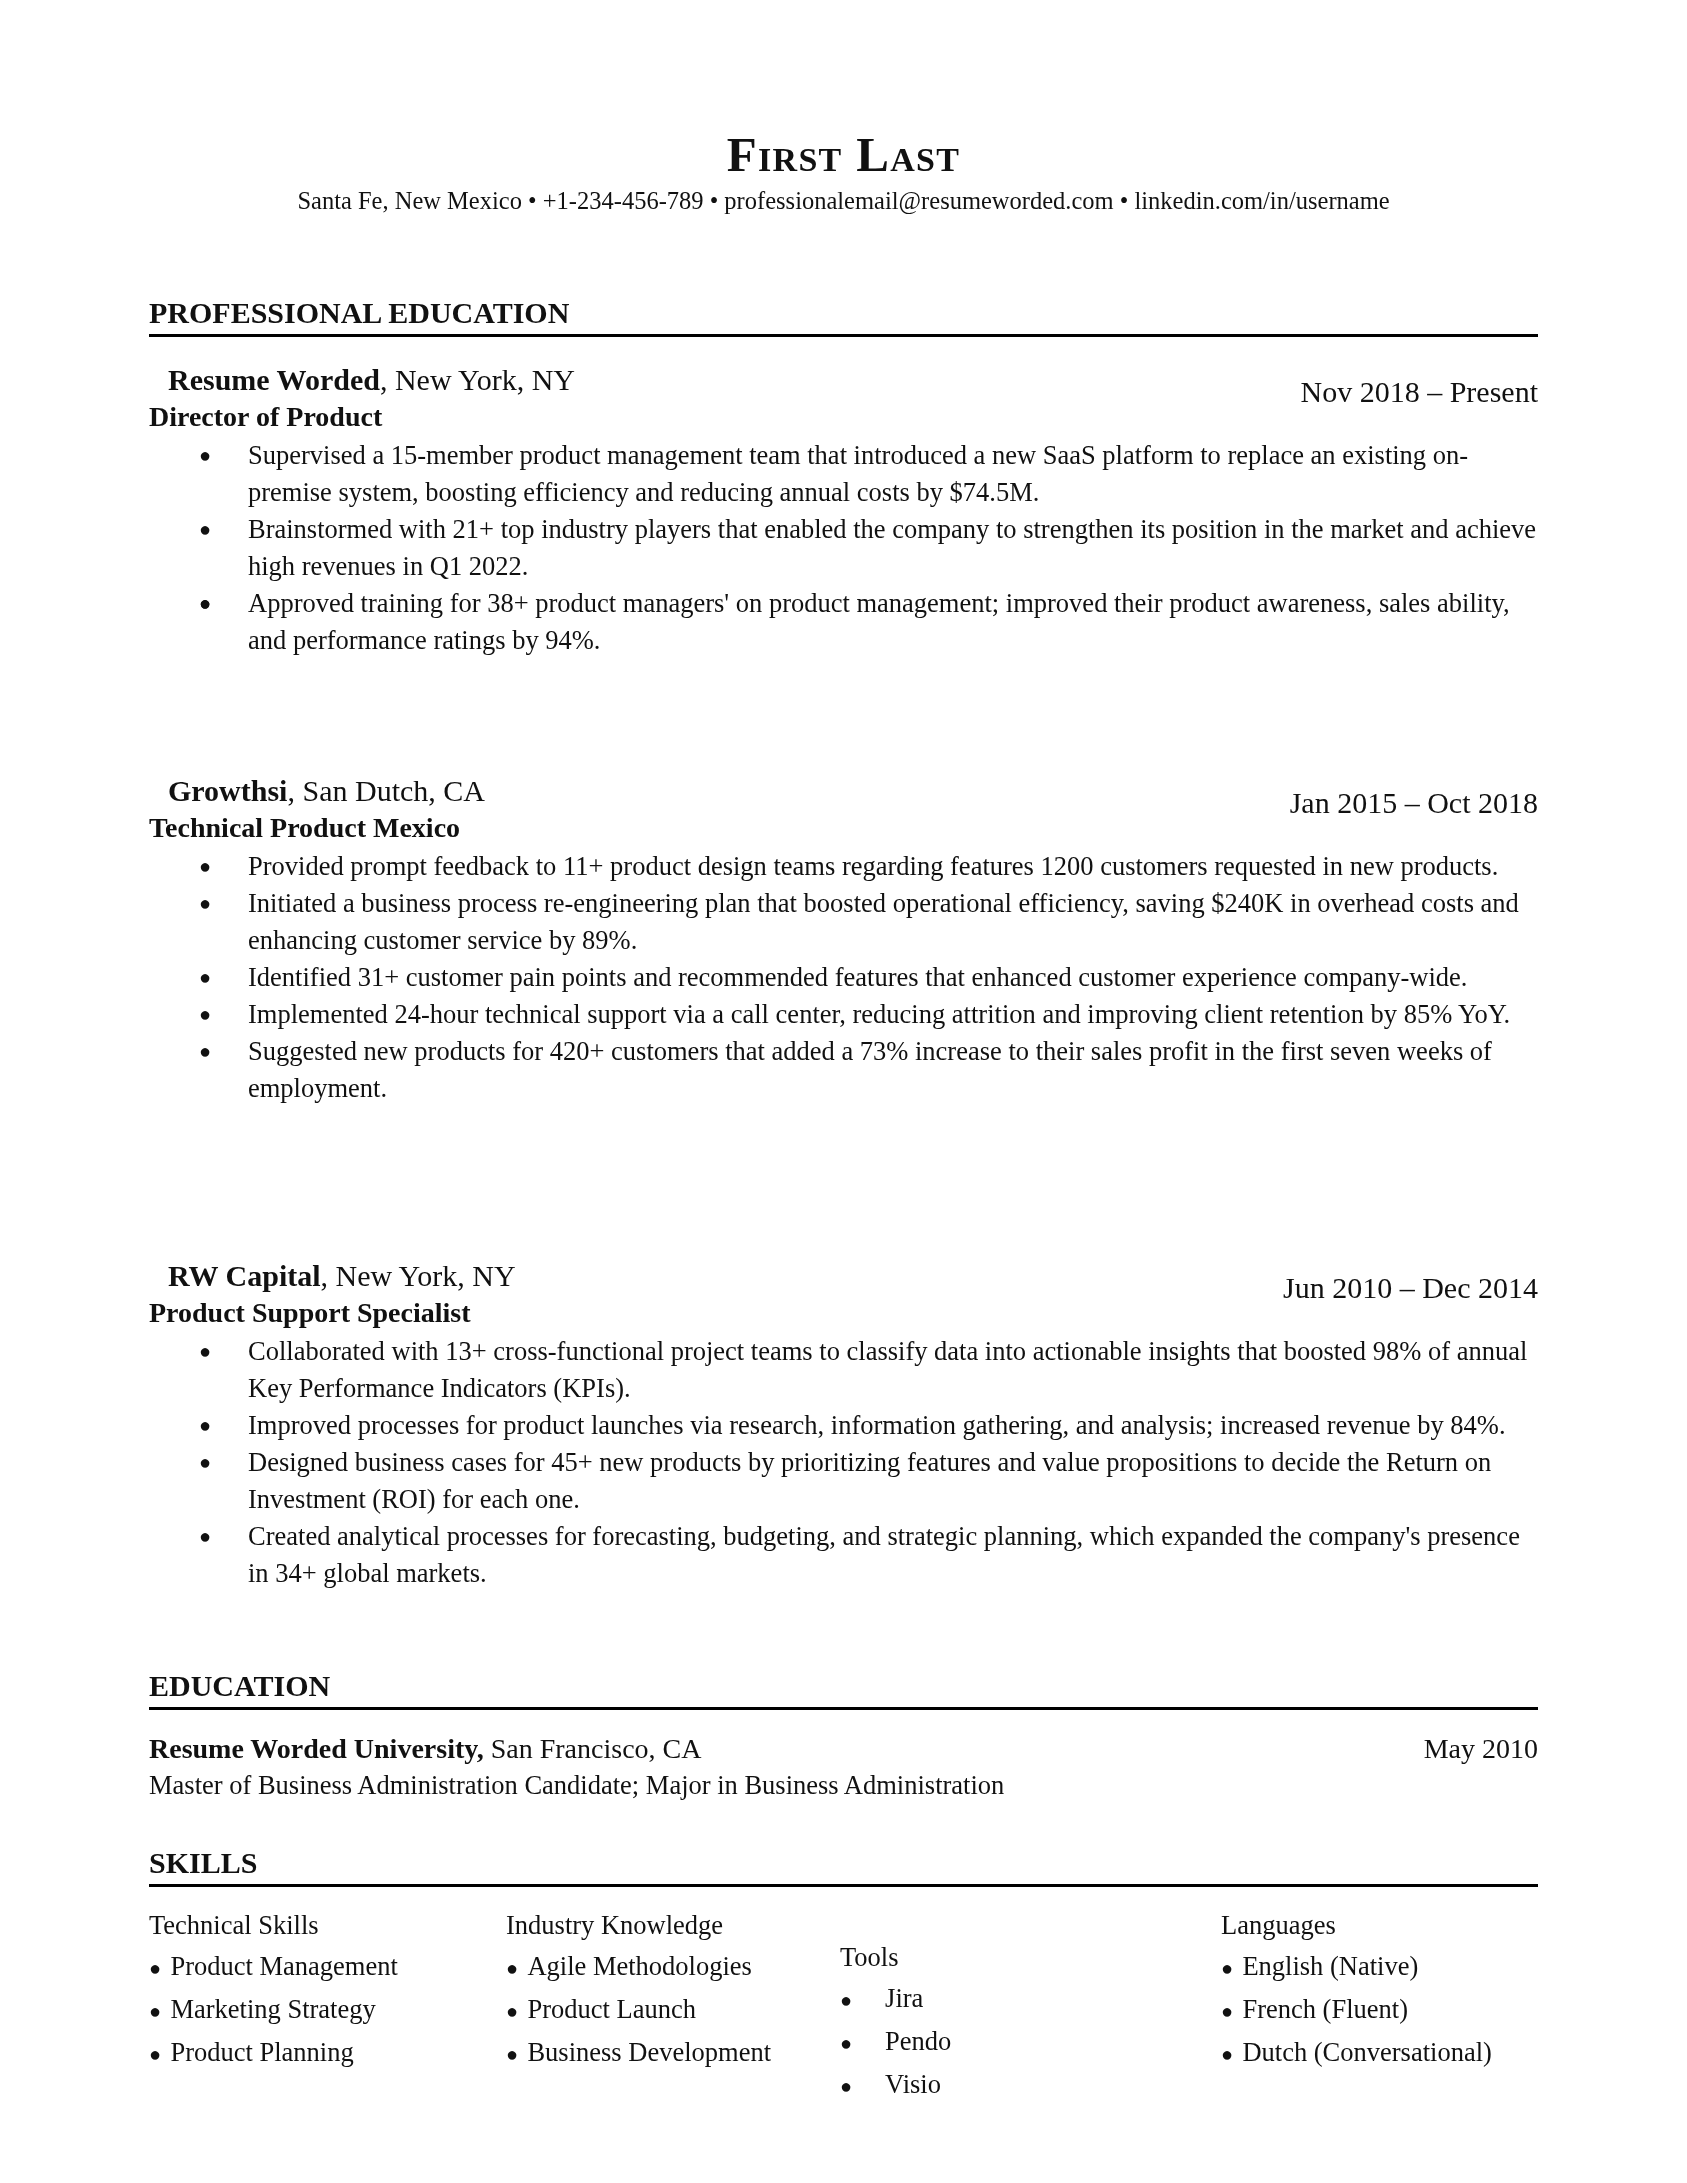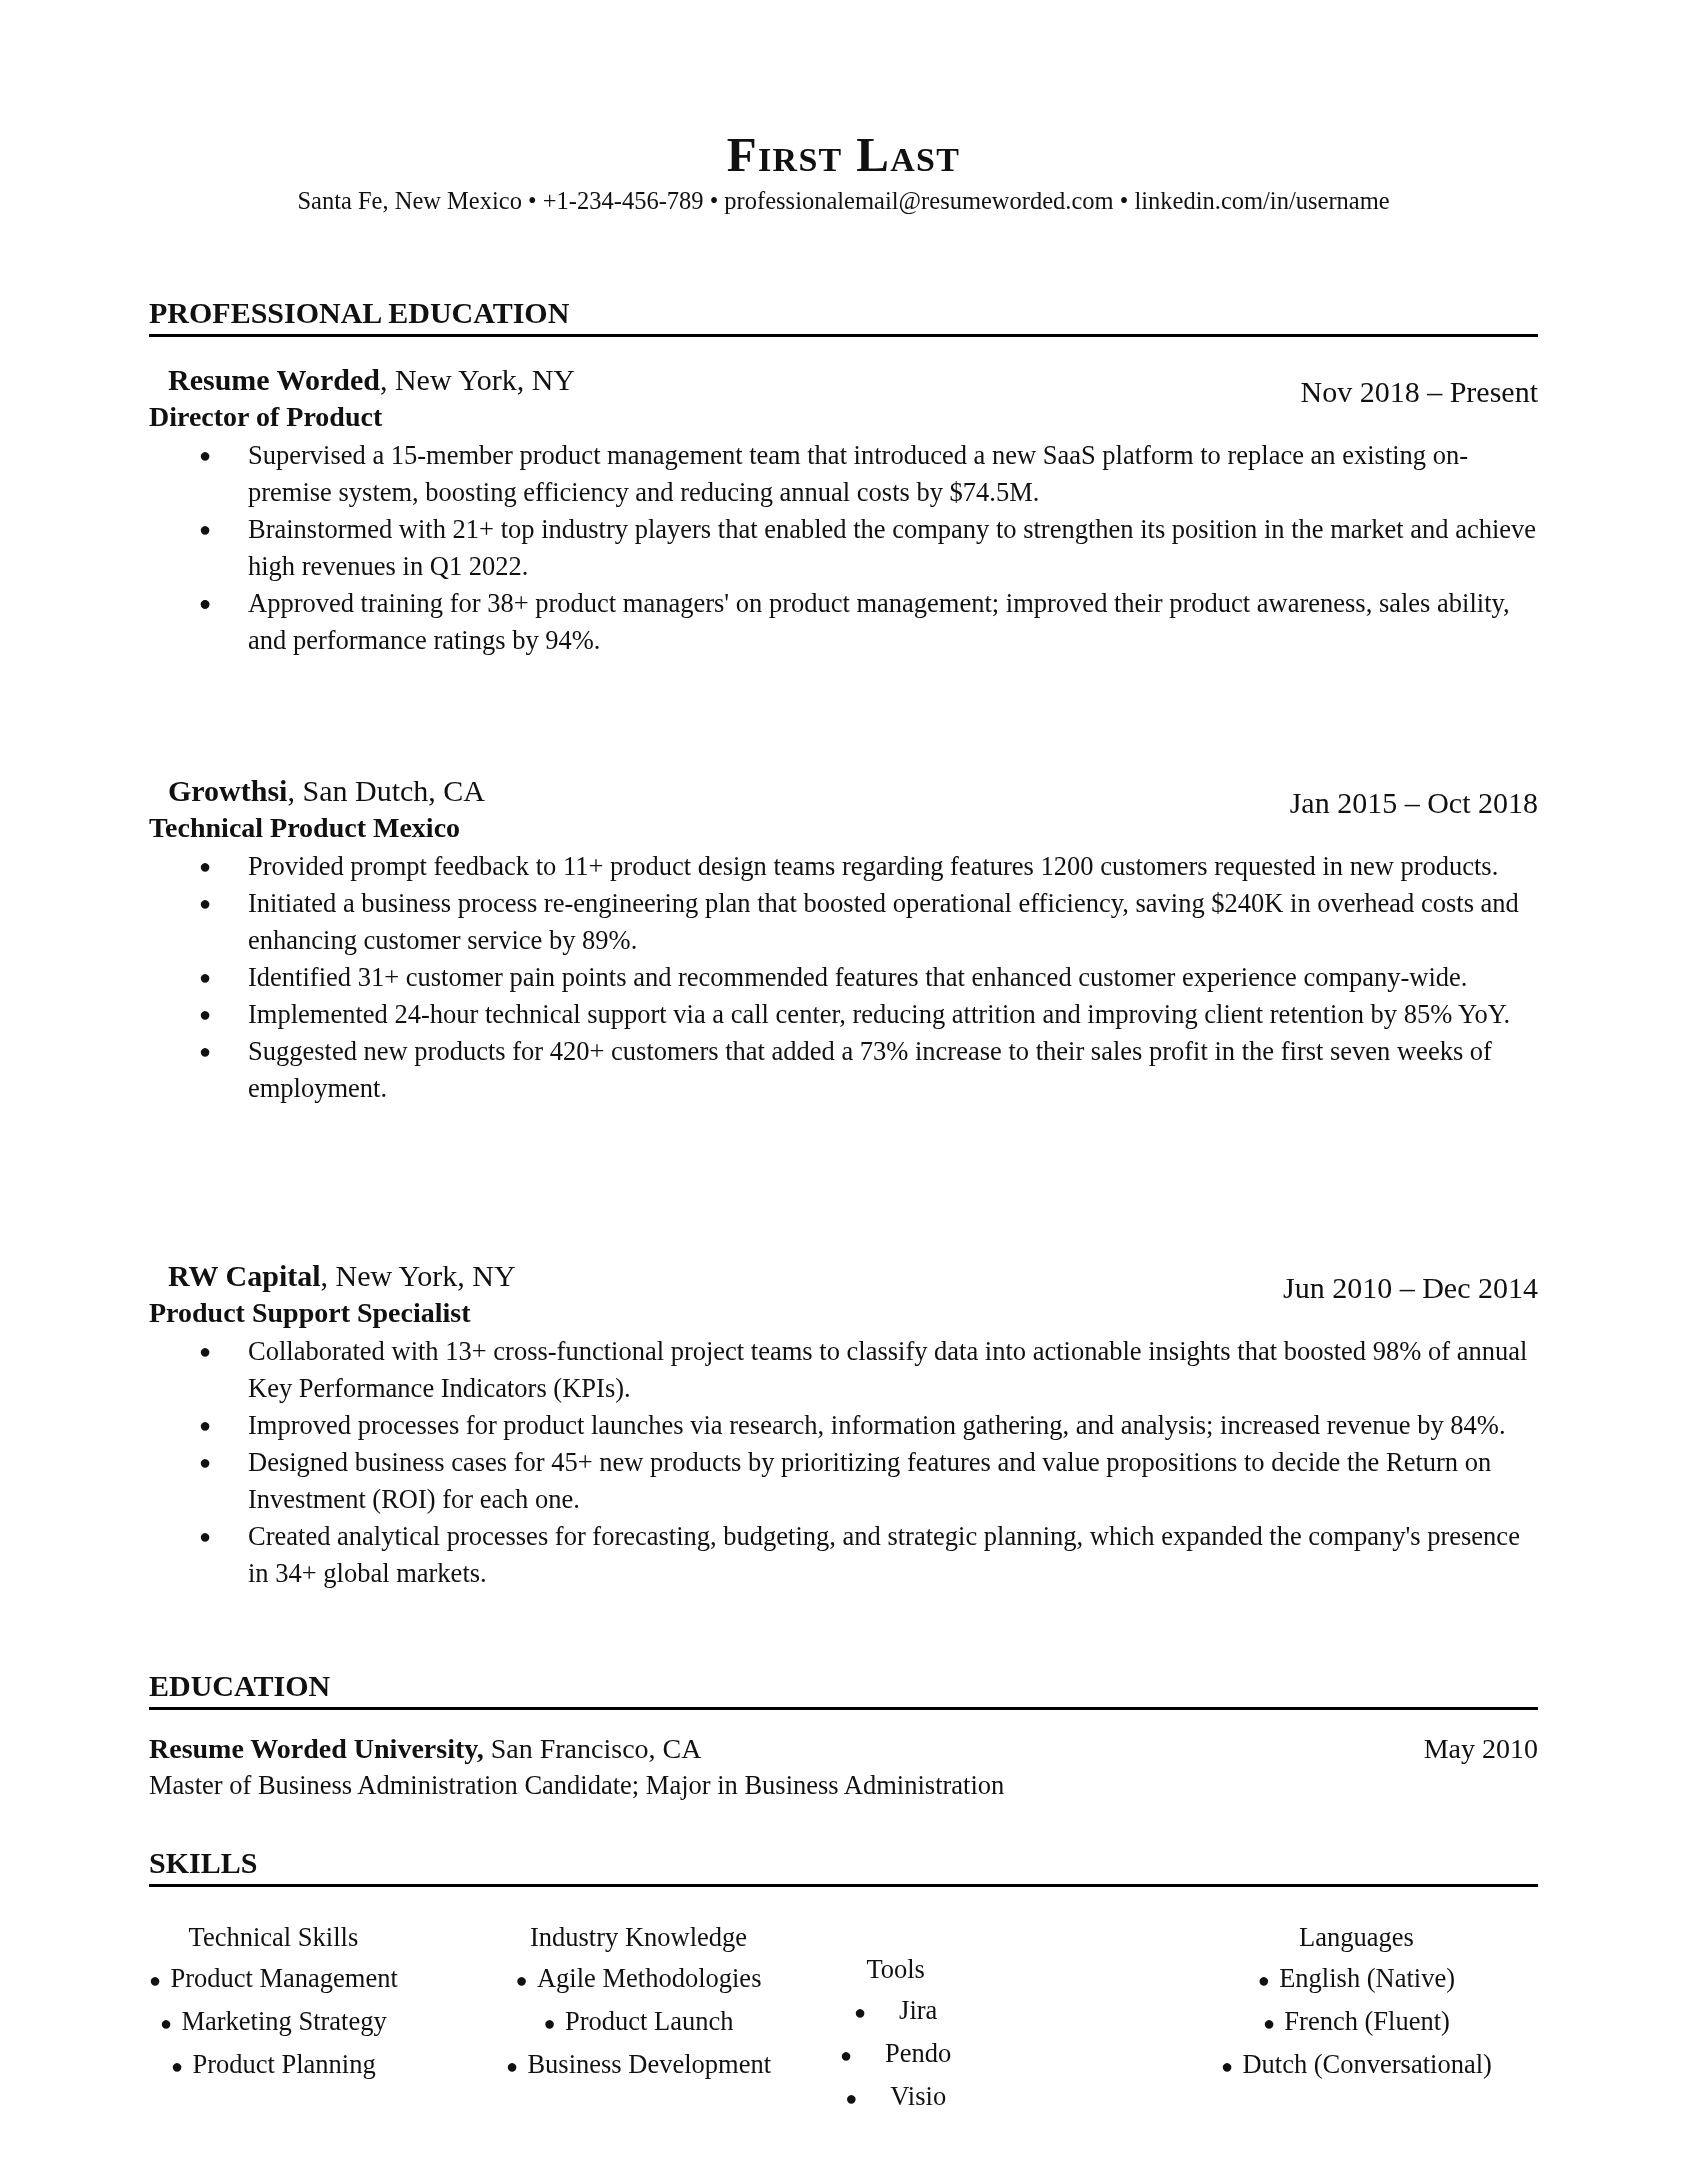--- a/index.html
+++ b/index.html
@@ -13,21 +13,21 @@
   .job-head .date { position: absolute; right: 0; top: 0; margin-top: 12px; }
   .role { position: absolute; left: 0; font-size: 28px; font-weight: bold; }
   .bullets { position: absolute; left: 0; width: 1389px; margin: 0; padding: 0; list-style: none; }
   .bullets li { position: relative; padding-left: 99px; font-size: 26.5px; line-height: 37px; }
   .bullets li .dot { position: absolute; left: 50px; top: 0; font-size: 20px; }
   .edu-head { position: absolute; left: 0; width: 1389px; font-size: 28px; }
   .edu-head .school { font-weight: bold; }
   .edu-head .date { position: absolute; right: 0; top: 0; }
   .edu-degree { position: absolute; left: 0; font-size: 26.5px; }
   .skills { position: absolute; left: 0; top: 1905px; width: 1389px; font-size: 26.5px; }
-  .skill-col { position: absolute; top: 12px; text-align: center; }
+  .skill-col { position: absolute; top: 0; }
   .skill-col .hdr { line-height: 41px; }
   .skill-col .item { line-height: 41px; white-space: nowrap; }
   .skill-col .item .b { font-size: 20px; margin-right: 9.3px; }
 </style>
 </head>
 <body>
 
 <div class="page">
 
   <div class="name">First Last</div>

